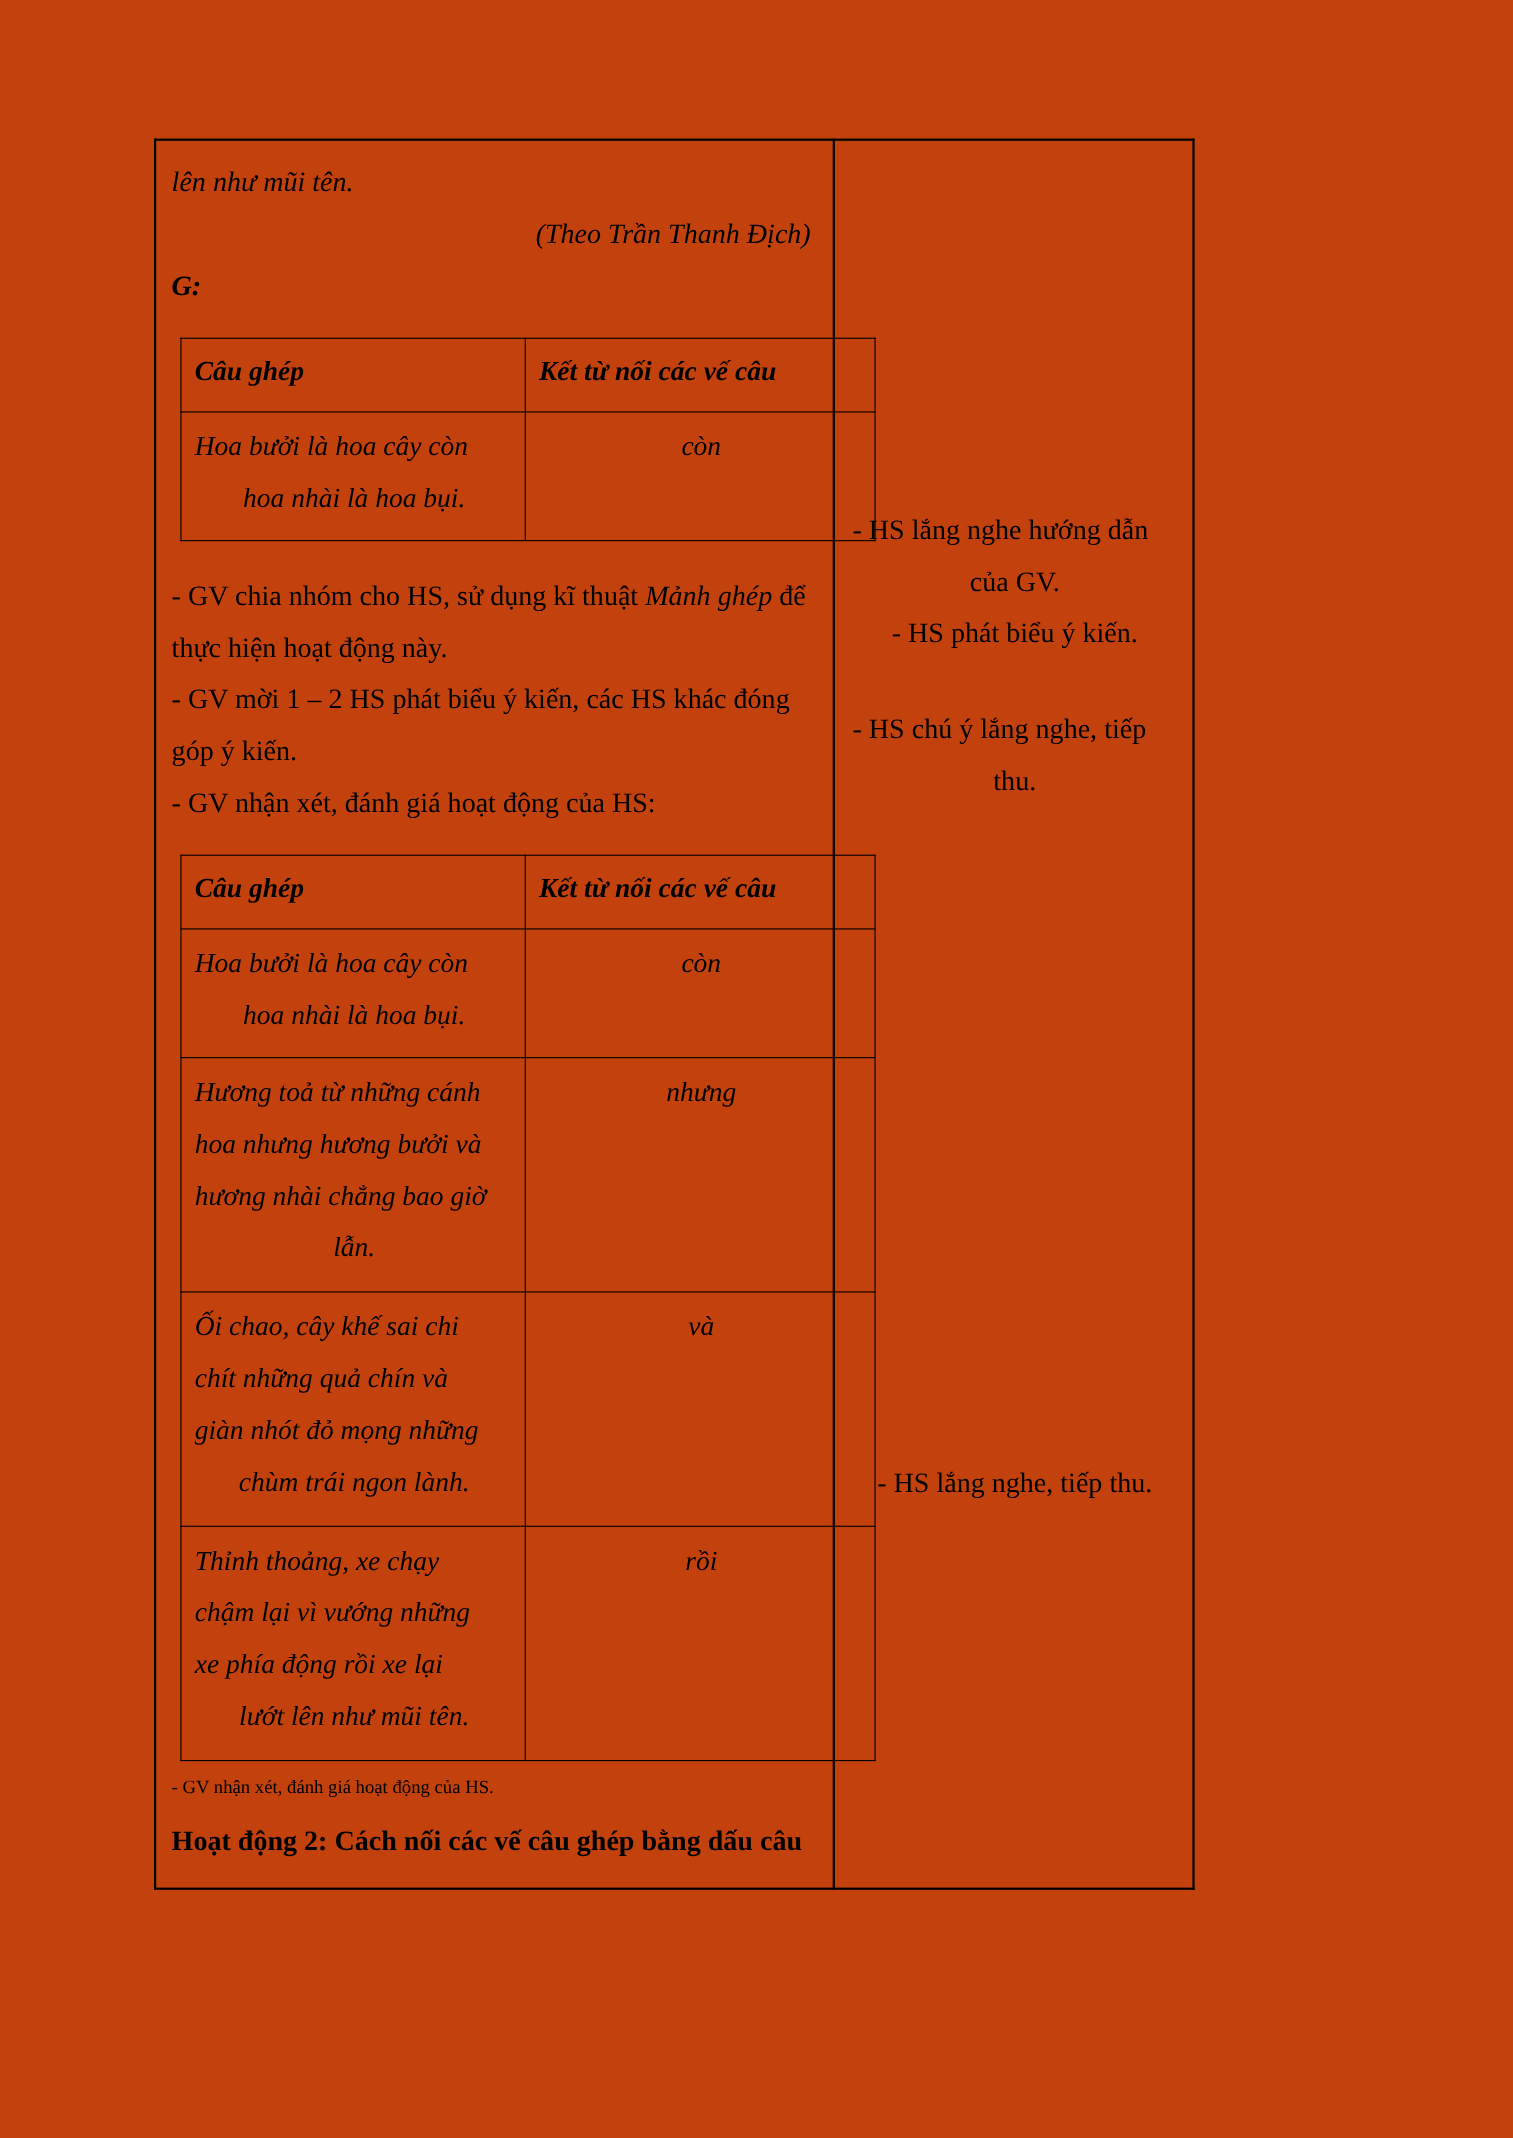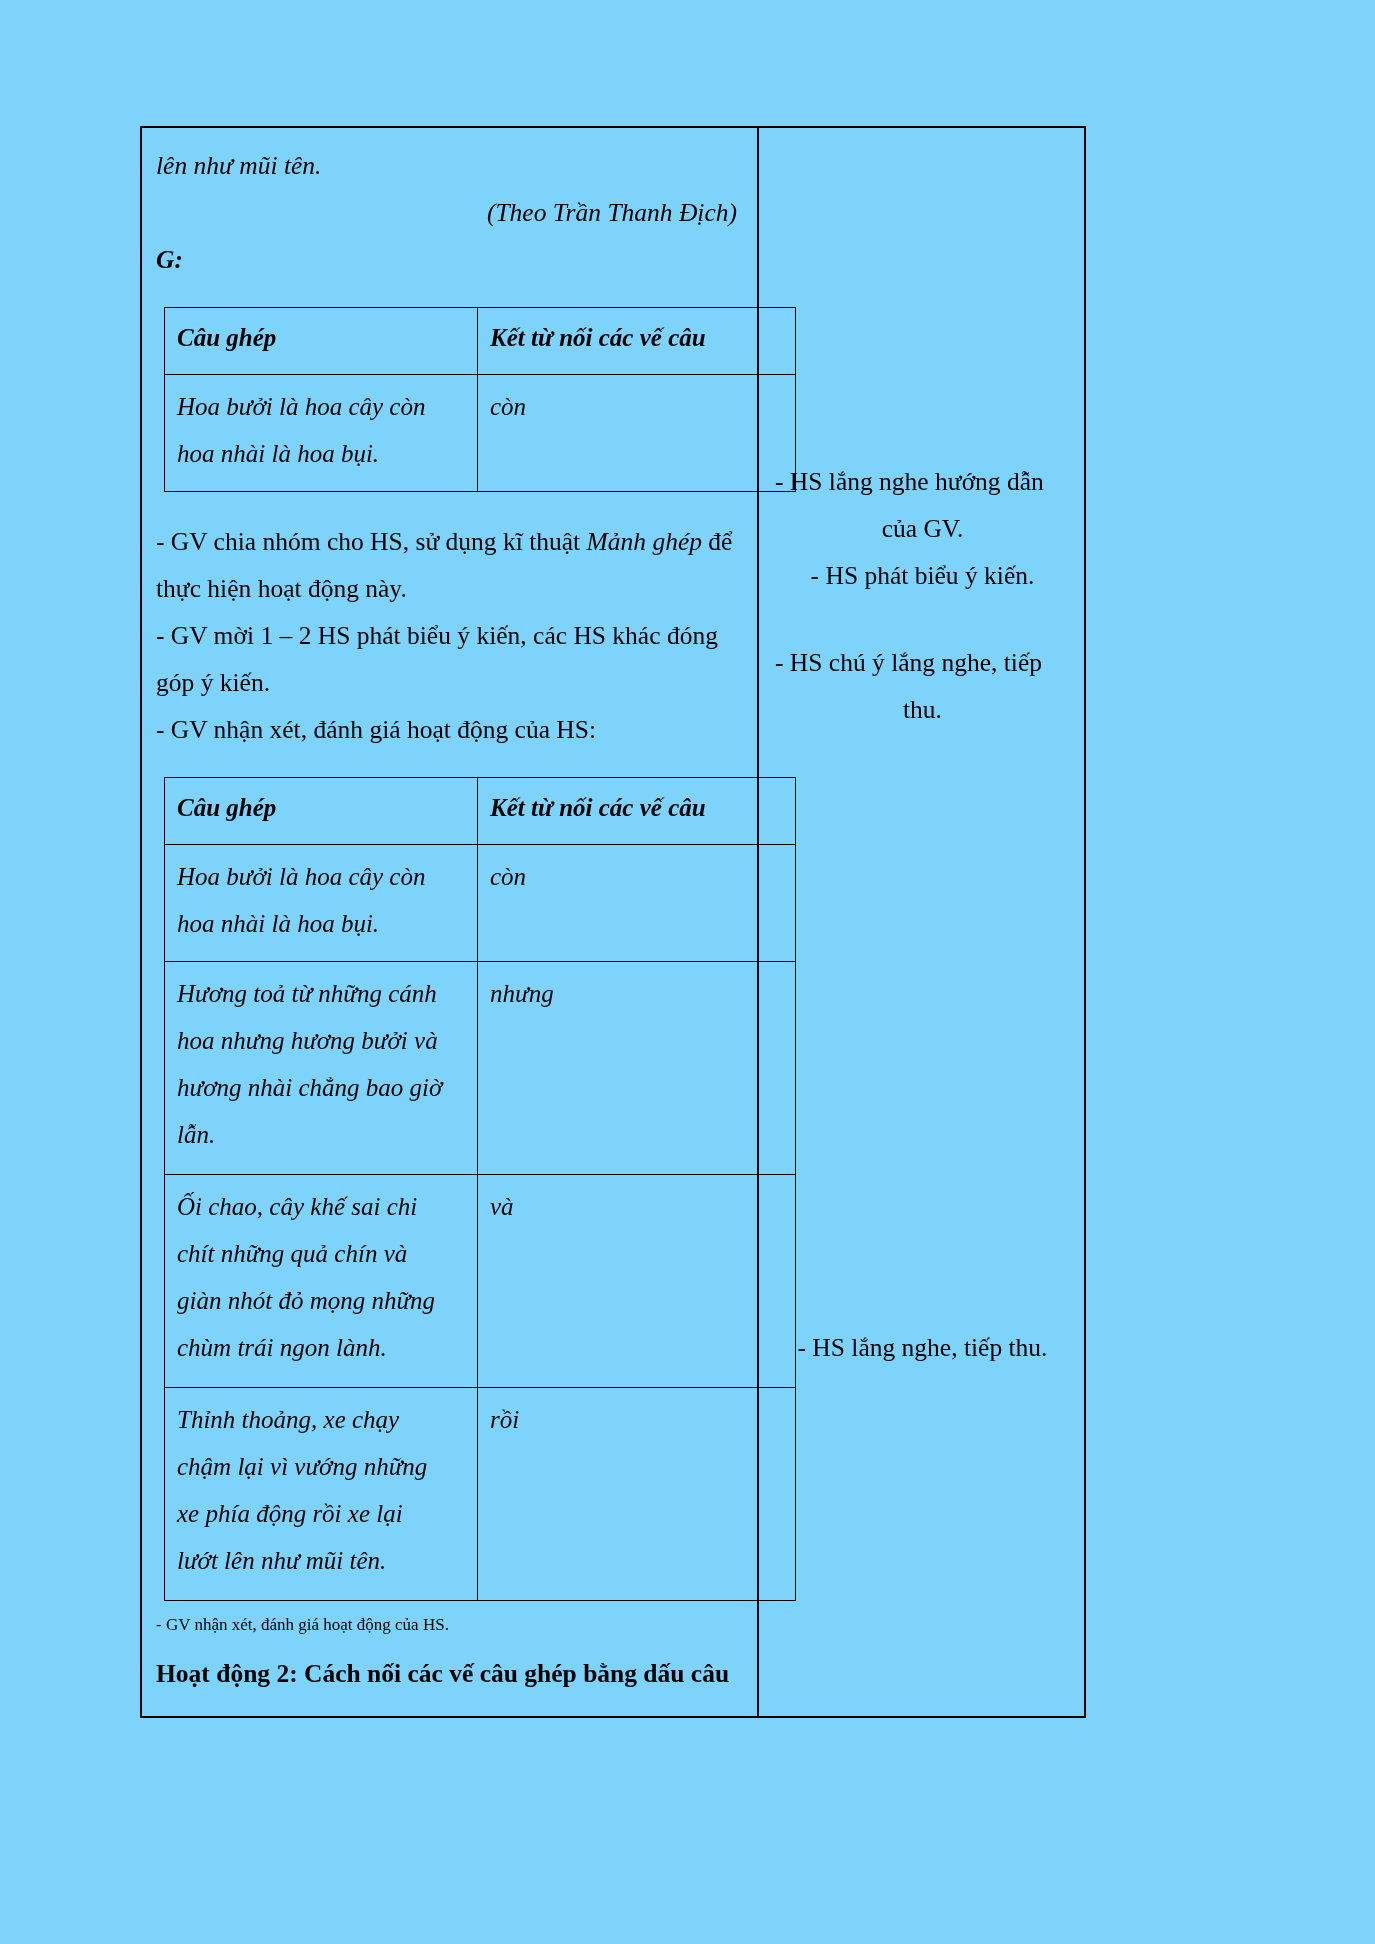--- a/index.html
+++ b/index.html
@@ -15,21 +15,21 @@
     position: relative;
     overflow: hidden;
   }
 
   
   .page {
     position: absolute;
     left: 0; top: 0;
     width: 1375px;
     height: 1944px;
-    background: #7dd3fc;
+    background: #c2410c;
   }
 
   .outer-table {
     position: absolute;
     left: 140px;
     top: 126px;
     width: 940px;
     border-collapse: collapse;
     table-layout: fixed;
   }
@@ -81,21 +81,21 @@
   .inner-cell {
     font-size: 25px;
     font-style: italic;
     line-height: 47px;
     margin: 0;
     text-align: justify;
     text-justify: inter-word;
   }
   .inner-cell.last-line,
   .inner-key {
-    text-align: left;
+    text-align: center;
   }
   .inner-key {
     font-size: 25px;
     font-style: italic;
     line-height: 47px;
     margin: 0;
   }
 
   
   .row-tall td { padding-bottom: 16px; }

